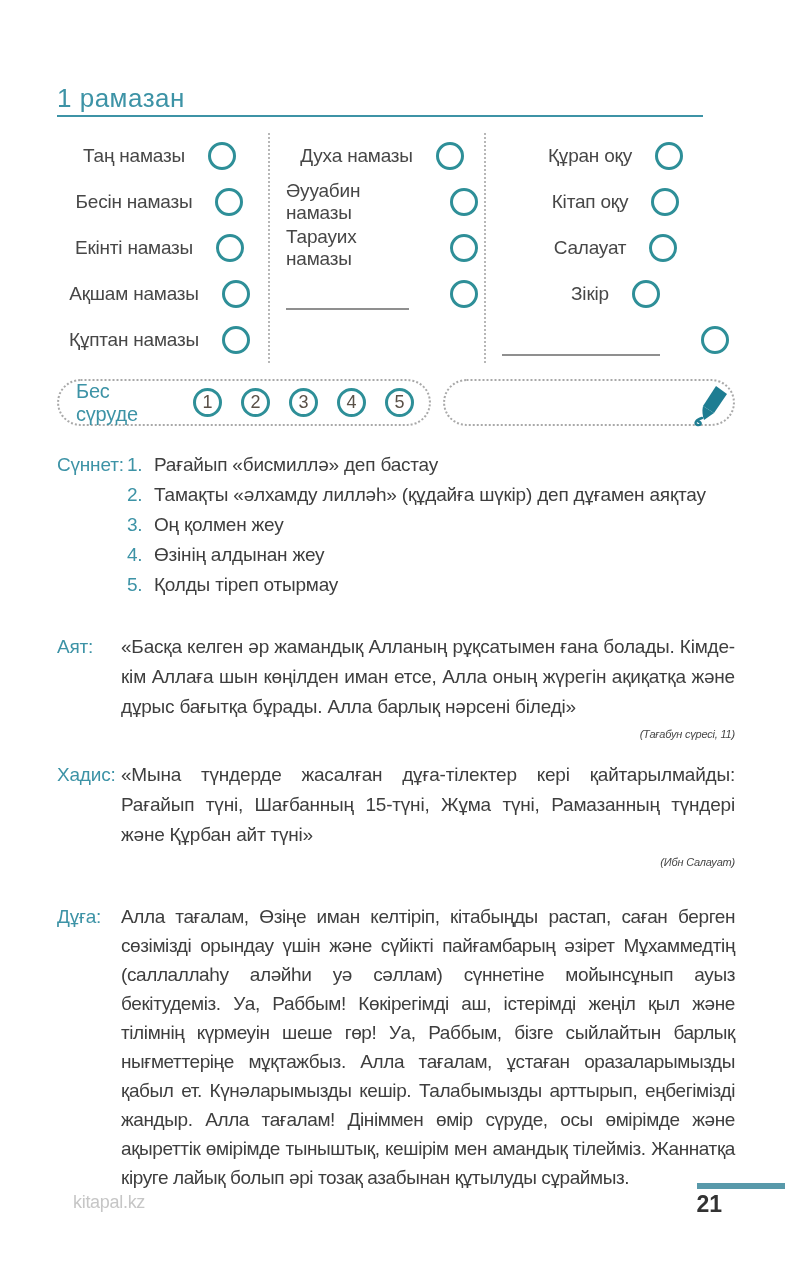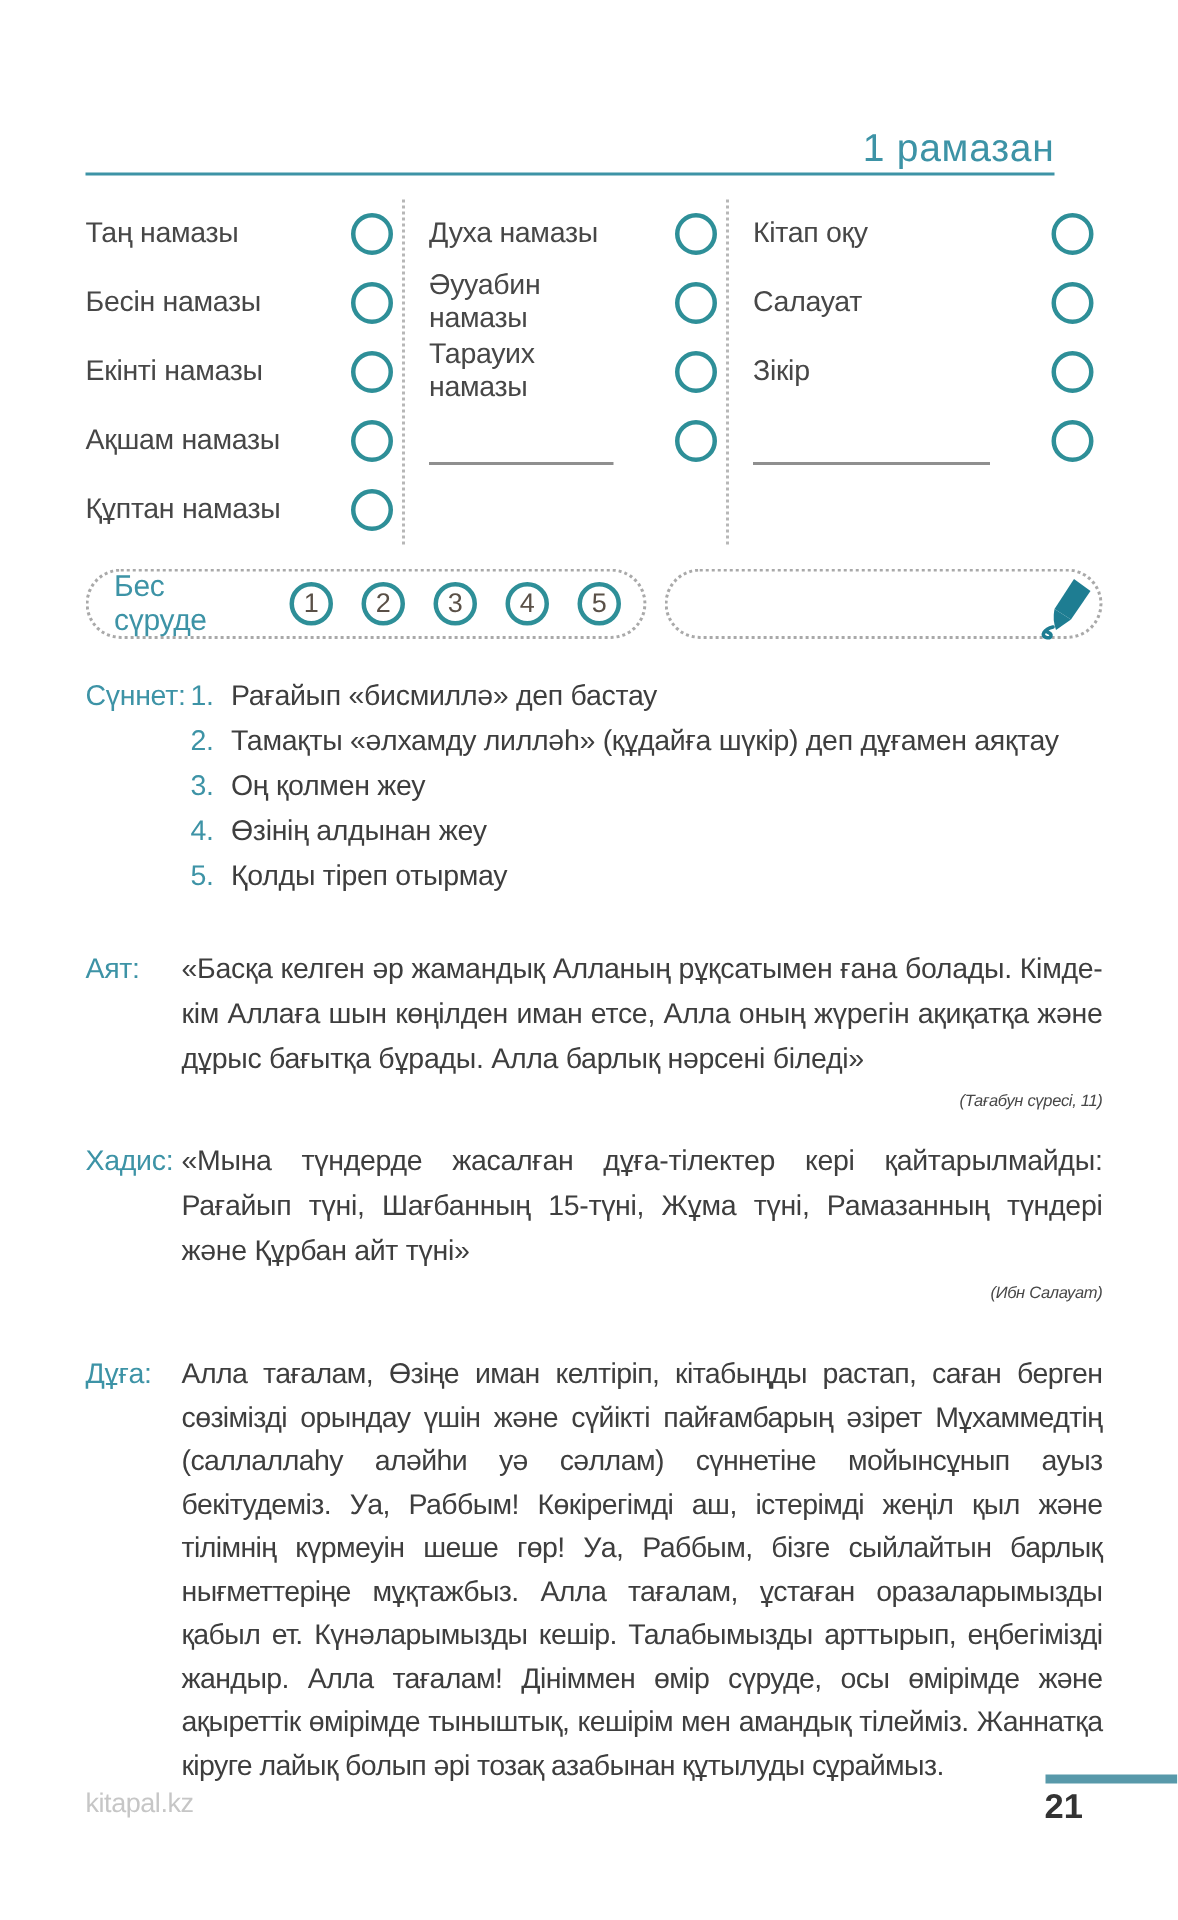--- a/index.html
+++ b/index.html
@@ -1,29 +1,29 @@
 <!DOCTYPE html>
 <html><head>
 <meta charset="utf-8">
 <style>
   * { margin:0; padding:0; box-sizing:border-box; }
   html,body { background:#ffffff; }
   body { font-family:"Liberation Sans", sans-serif; color:#3e3e3e; }
   .page { width:785px; height:1280px; position:relative; overflow:hidden; background:#fff; padding:84px 50px 0 57px; }
 
   
-  .hdr { width:646px; border-bottom:2px solid #3d93a6; text-align:right; }
+  .hdr { width:646px; border-bottom:2px solid #3d93a6; }
   .hdr h1 { color:#3d93a6; font-size:26px; font-weight:400; line-height:28px; padding-bottom:3px; letter-spacing:0.5px; }
 
   
   .checklist { display:flex; margin-top:16px; }
   .chk-col { display:flex; flex-direction:column; width:211px; }
   .chk-col.c2 { border-left:2px dotted #b7b7b7; padding-left:16px; width:216px; }
   .chk-col.c3 { border-left:2px dotted #b7b7b7; padding-left:16px; flex:1; }
-  .chk-row { height:46px; display:flex; align-items:center; justify-content:space-between; padding-right:6px;gap:23px; }
+  .chk-row { height:46px; display:flex; align-items:center; justify-content:center; padding-right:6px;gap:23px; }
   .chk-label { font-size:19px; letter-spacing:-0.2px; color:#474747; }
   .circle { width:28px; height:28px; border:3px solid #2e8f98; border-radius:50%; background:#fff; flex-shrink:0; }
   .blank-line { flex:1; border-bottom:2px solid #8f8f8f; align-self:flex-end; margin:0 18px 7px 0; height:0; }
 
   
   .changes-row { display:flex; gap:12px; margin-top:16px; }
   .changes-box { width:374px; height:47px; border:2px dotted #a9a9a9; border-radius:24px; display:flex; align-items:center; padding:0 15px 0 17px; }
   .changes-label { color:#3d93a6; font-size:20px; letter-spacing:-0.2px; margin-right:auto; }
   .num-circle { width:29px; height:29px; border:3px solid #2e8f98; border-radius:50%; display:flex; align-items:center; justify-content:center; font-size:18px; color:#5a5047; margin-left:19px; flex-shrink:0; background:#fff; }
   .write-box { flex:1; height:47px; border:2px dotted #a9a9a9; border-radius:24px; position:relative; }
@@ -38,21 +38,21 @@
   .sunnet-num { color:#3d93a6; width:27px; flex-shrink:0; }
   .ayat { margin-top:32px;justify-content:space-between; }
   .hadis { margin-top:14px; }
   .dugha { margin-top:28px; }
   .dugha .sec-body { line-height:29px; letter-spacing:-0.4px; }
   .attribution { text-align:right; font-style:italic; font-size:11px; line-height:24px; color:#474747; }
 
   
   .footer-bar { position:absolute; top:1183px; right:0; width:88px; height:6px; background:#5899aa; }
   .footer-page { position:absolute; top:1191px; right:63px; font-size:23px; color:#333;font-weight:bold; }
-  .footer-site { position:absolute; top:1192px; left:57px; font-size:18px; color:#c6c6c6; letter-spacing:-0.3px; }
+  .footer-site { position:absolute; top:1192px; left:73px; font-size:18px; color:#c6c6c6; letter-spacing:-0.3px; }
 </style>
 </head>
 <body>
 
 <div class="page">
 
   <header class="hdr">
     <h1>1 рамазан</h1>
   </header>
 
@@ -93,20 +93,24 @@
         <span class="chk-label">Тарауих намазы</span>
         <span class="circle"></span>
       </div>
       <div class="chk-row">
         <span class="blank-line"></span>
         <span class="circle"></span>
       </div>
     </div>
 
     <div class="chk-col c3">
+      <div class="chk-row">
+        <span class="chk-label">Құран оқу</span>
+        <span class="circle"></span>
+      </div>
       <div class="chk-row">
         <span class="chk-label">Кітап оқу</span>
         <span class="circle"></span>
       </div>
       <div class="chk-row">
         <span class="chk-label">Салауат</span>
         <span class="circle"></span>
       </div>
       <div class="chk-row">
         <span class="chk-label">Зікір</span>

